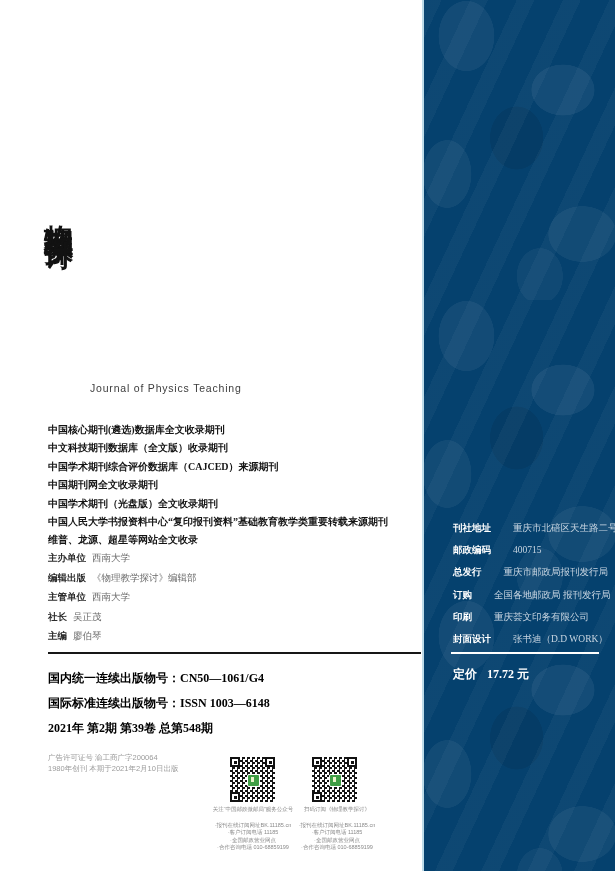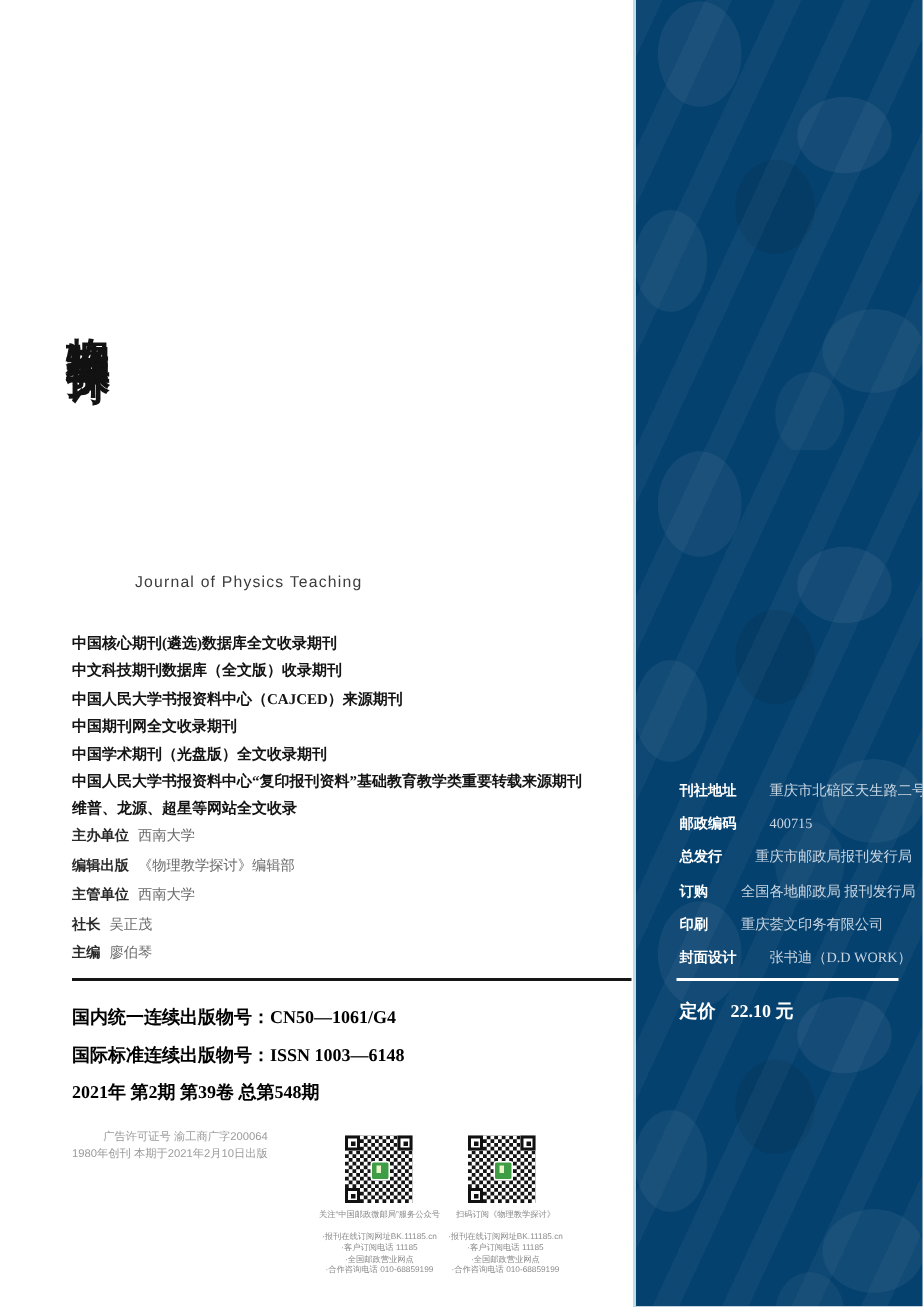--- a/index.html
+++ b/index.html
@@ -54,21 +54,21 @@
   
   .divider-left{left:48px;top:652px;width:373px;height:1.5px;background:#161616;}
   .divider-right{left:451px;top:652px;width:148px;height:1.5px;background:#ffffff;}
 
   
   .pub-block{left:48px;top:666px;color:#000;}
   .pub-block .row{font-size:12px;font-weight:bold;line-height:25px;white-space:nowrap;}
 
   
   .legal{left:48px;top:752px;color:#9b9b9b;font-size:7.5px;line-height:11px;
-         font-family:"Liberation Sans","DejaVu Sans",sans-serif;text-align:right;}
+         font-family:"Liberation Sans","DejaVu Sans",sans-serif;}
 
   
   .qr{width:45px;height:45px;background:#fff;
       background-image:repeating-conic-gradient(#141414 0% 25%, #ffffff 25% 50%);
       background-size:5px 5px;}
   .qr .finder{position:absolute;width:10px;height:10px;border:2px solid #111;background:#fff;box-sizing:border-box;}
   .qr .finder::after{content:"";position:absolute;left:1.5px;top:1.5px;width:3px;height:3px;background:#111;}
   .qr .f-tl{left:0;top:0;} .qr .f-tr{right:0;top:0;} .qr .f-bl{left:0;bottom:0;}
   .qr .logo{position:absolute;left:17px;top:17px;width:11px;height:11px;background:#3f9e45;border:1px solid #fff;border-radius:2px;}
   .qr .logo::after{content:"";position:absolute;left:3px;top:2px;width:3px;height:5px;background:#e8f3c9;}
@@ -89,21 +89,21 @@
 <body>
 
 <div class="abs blue-panel"></div>
 
 <div class="abs vertical-title">物理教学探讨</div>
 <div class="abs subtitle-en">Journal of Physics Teaching</div>
 
 <div class="abs index-list">
   <div class="row">中国核心期刊(遴选)数据库全文收录期刊</div>
   <div class="row">中文科技期刊数据库（全文版）收录期刊</div>
-  <div class="row">中国人民大学书报资料中心（CAJCED）来源期刊</div>
+  <div class="row">中国学术期刊综合评价数据库（CAJCED）来源期刊</div>
   <div class="row">中国期刊网全文收录期刊</div>
   <div class="row">中国学术期刊（光盘版）全文收录期刊</div>
   <div class="row">中国人民大学书报资料中心“复印报刊资料”基础教育教学类重要转载来源期刊</div>
   <div class="row">维普、龙源、超星等网站全文收录</div>
 </div>
 
 <div class="abs editorial">
   <div class="row">
     <span class="lbl">主办单位</span><span class="val">西南大学</span>
   </div>
@@ -178,14 +178,14 @@
   </div>
   <div class="row">
     <span class="lbl">印刷</span><span class="val">重庆荟文印务有限公司</span>
   </div>
   <div class="row">
     <span class="lbl">封面设计</span><span class="val">张书迪（D.D WORK）</span>
   </div>
 </div>
 
 <div class="abs price-row">
-  <span>定价</span><span class="price-val">22.10 元</span>
+  <span>定价</span><span class="price-val">17.72 元</span>
 </div>
 
 </body></html>

